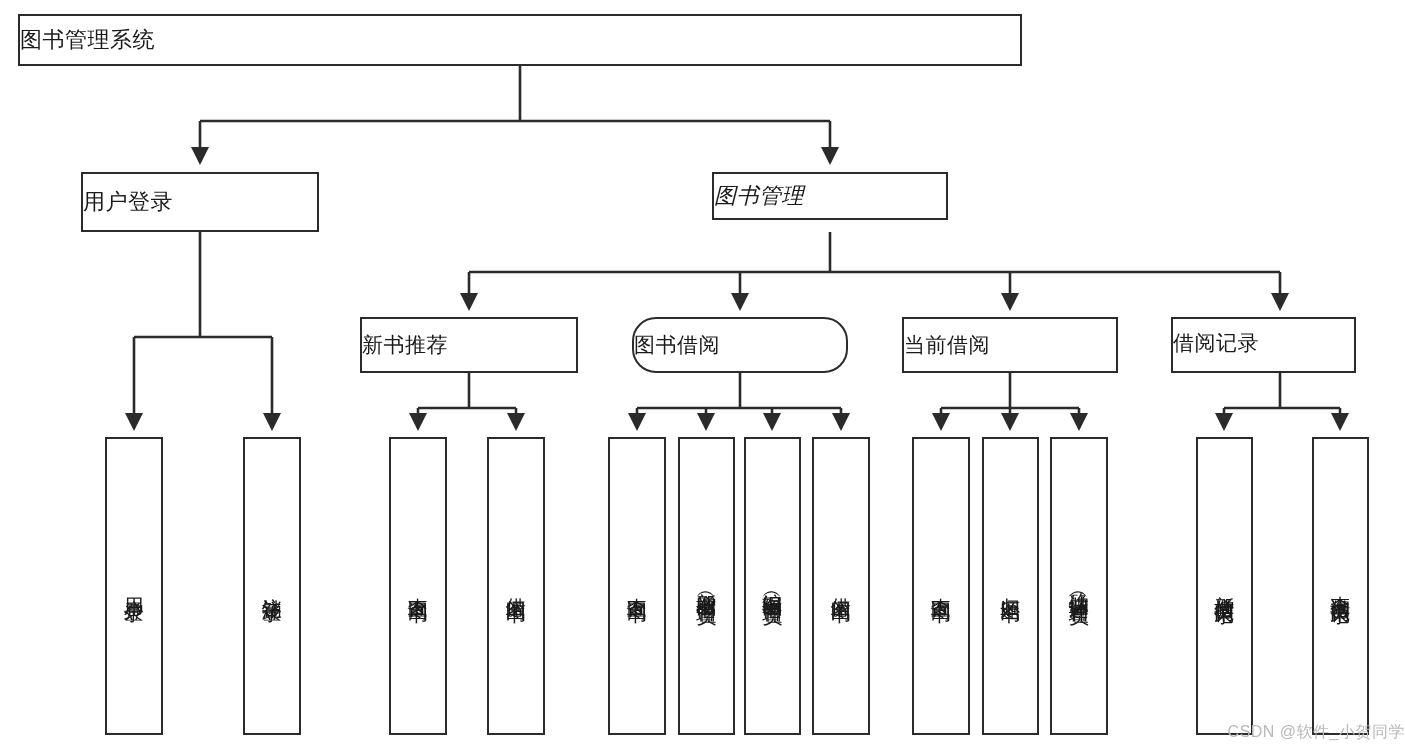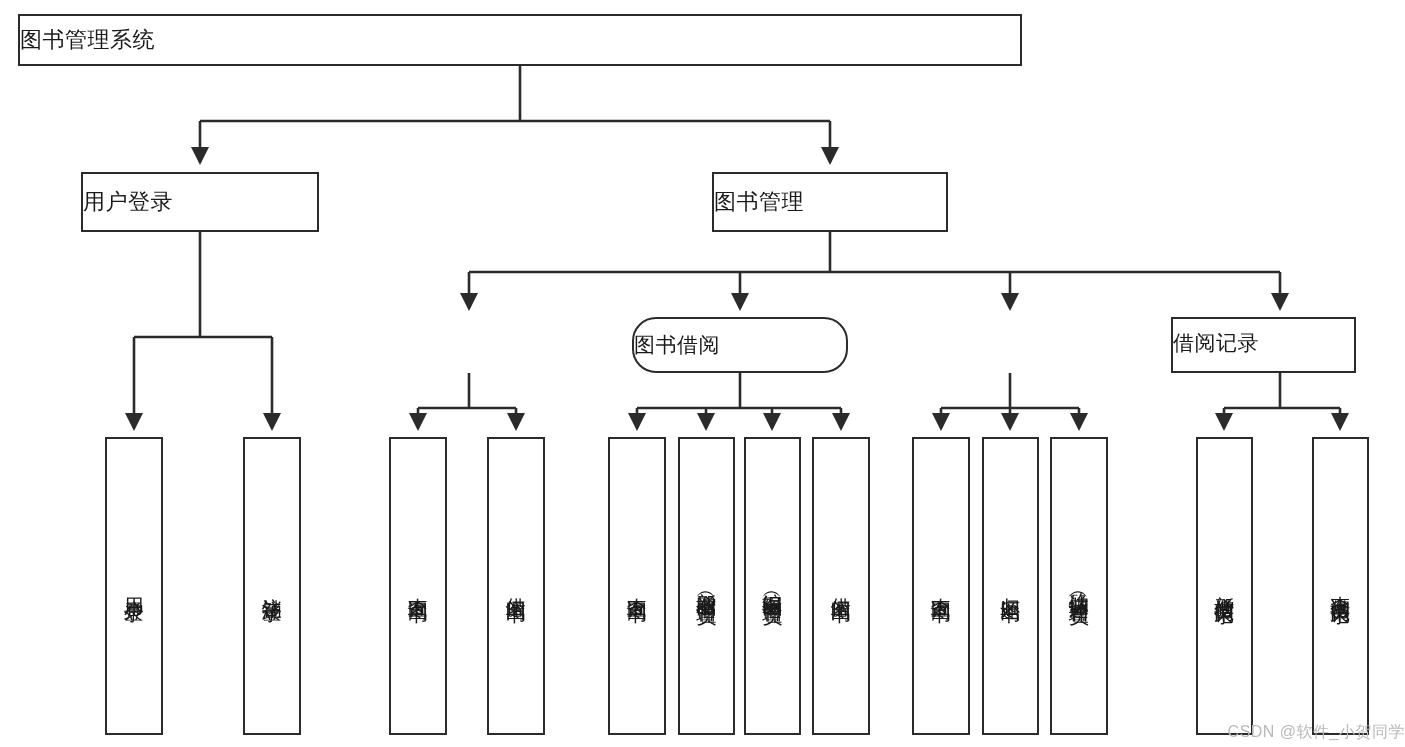--- a/index.html
+++ b/index.html
@@ -129,29 +129,35 @@
   </svg>
 
   <div class="node root" style="left:18px; top:14px; width:1004px; height:52px;">
     <span class="label">图书管理系统</span>
   </div>
 
   <div class="node lvl1" style="left:81px; top:172px; width:238px; height:60px;">
     <span class="label">用户登录</span>
   </div>
 
-  <div class="node lvl1" style="left:712px; top:172px; width:236px; height:60px;">
+  <div class="node lvl1" style="left:712px; top:172px; width:236px; height:48px;font-style:italic;">
     <span class="label">图书管理</span>
   </div>
 
+  <div class="node lvl2" style="left:360px; top:317px; width:218px; height:56px;">
+    <span class="label">新书推荐</span>
+  </div>
 
   <div class="node lvl2" style="left:632px; top:317px; width:216px; height:56px;border-radius:24px;">
     <span class="label">图书借阅</span>
   </div>
 
+  <div class="node lvl2" style="left:902px; top:317px; width:216px; height:56px;">
+    <span class="label">当前借阅</span>
+  </div>
 
   <div class="node lvl2" style="left:1171px; top:317px; width:185px; height:56px;font-family:Liberation Mono, monospace;">
     <span class="label">借阅记录</span>
   </div>
 
   <div class="node vertical" style="left:105px; top:437px; width:58px; height:298px;">
     <span class="label">用户登录</span>
   </div>
 
   <div class="node vertical" style="left:243px; top:437px; width:58px; height:298px;">

